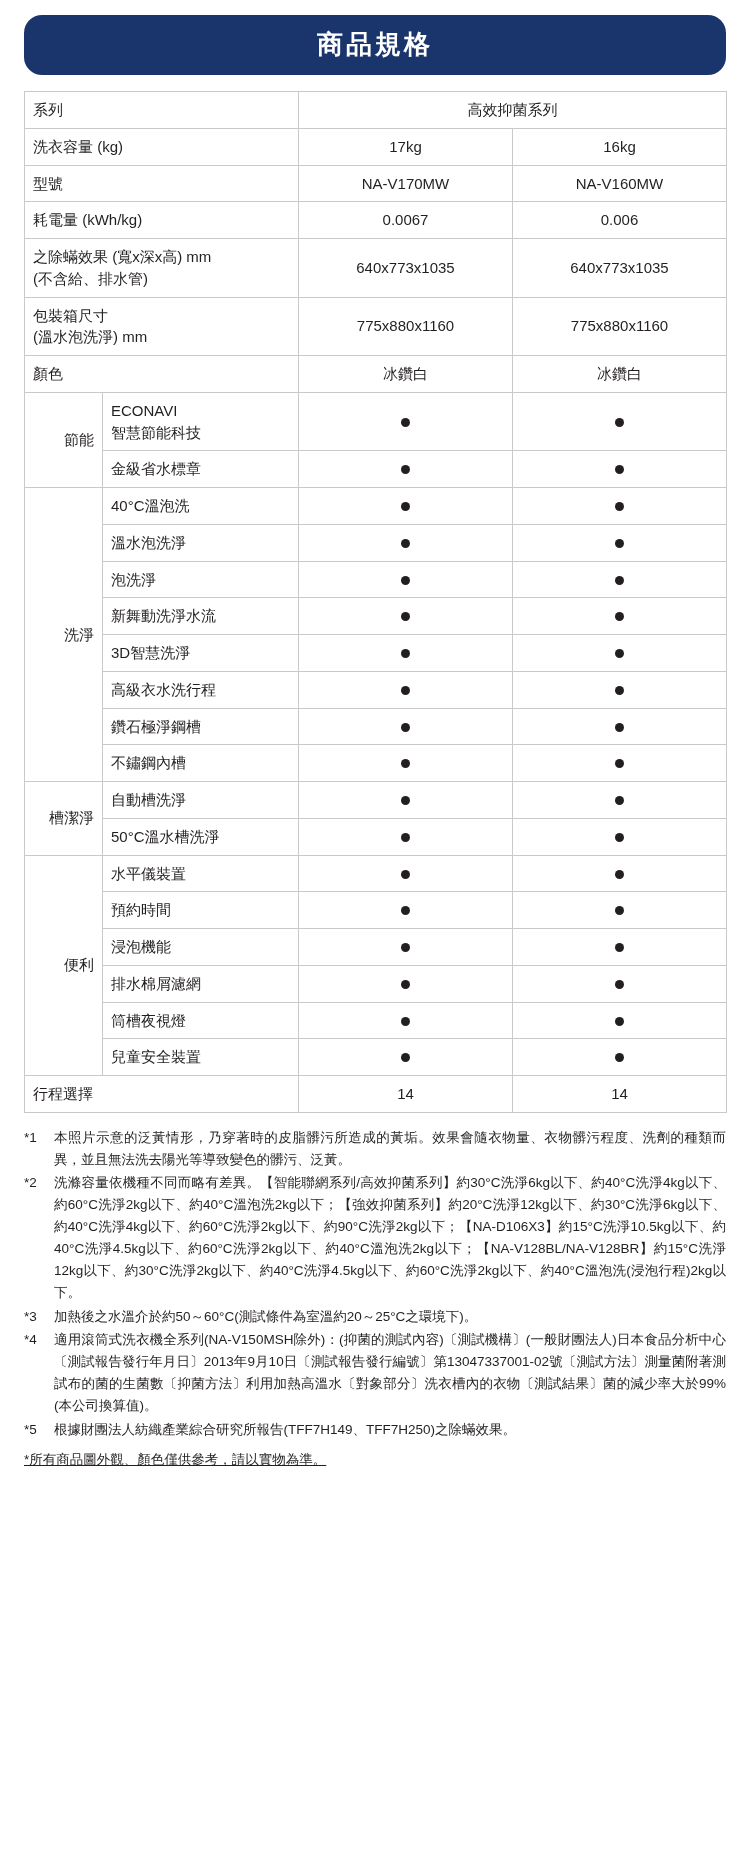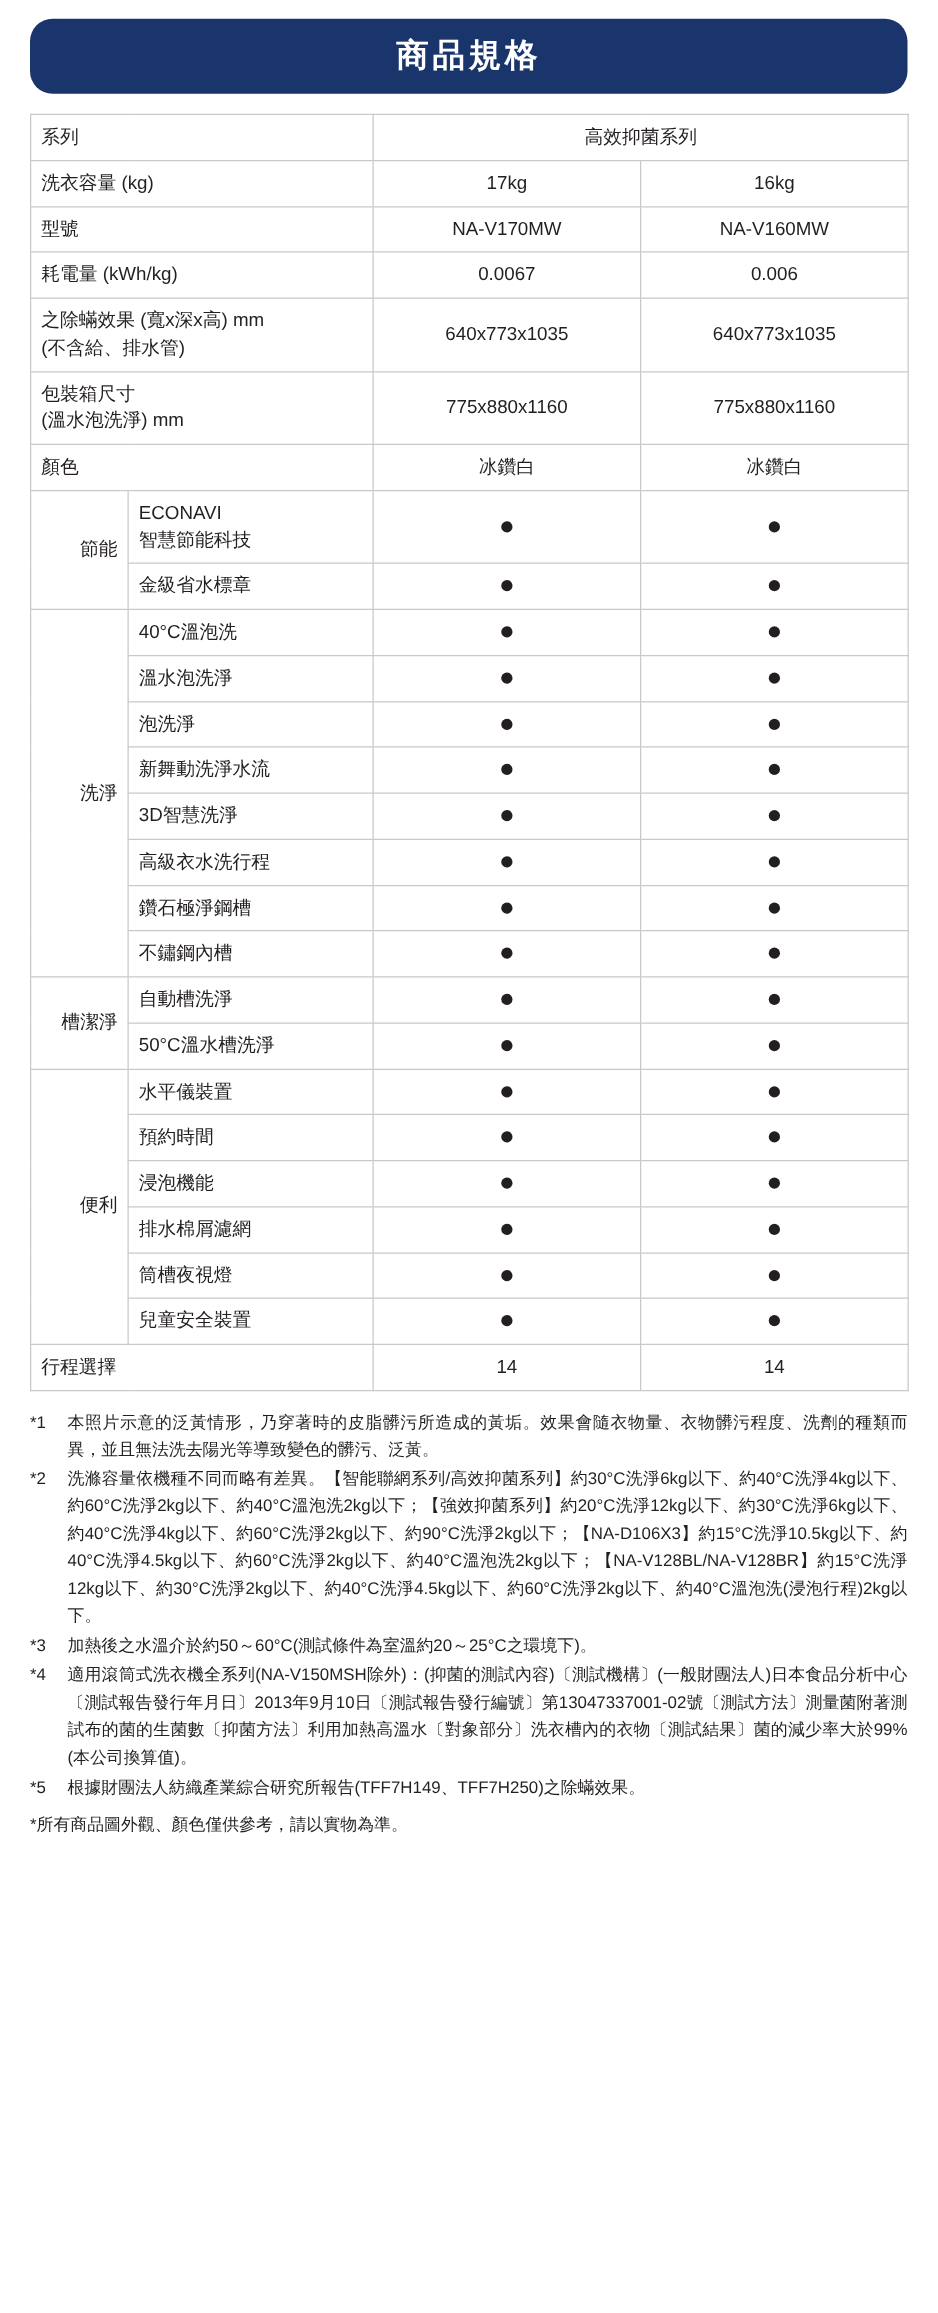--- a/index.html
+++ b/index.html
@@ -86,20 +86,21 @@
     white-space: nowrap;
   }
   .note .body {
     flex: 1 1 auto;
     text-align: justify;
   }
   .footnote {
     margin: 10px 24px 0 24px;
     width: 702px;
     font-size: 13.5px;
+    text-decoration: underline;
   }
 </style>
 </head>
 <body>
 
 <div class="page">
 
   <div class="title-bar">商品規格</div>
 
   <table class="spec">

